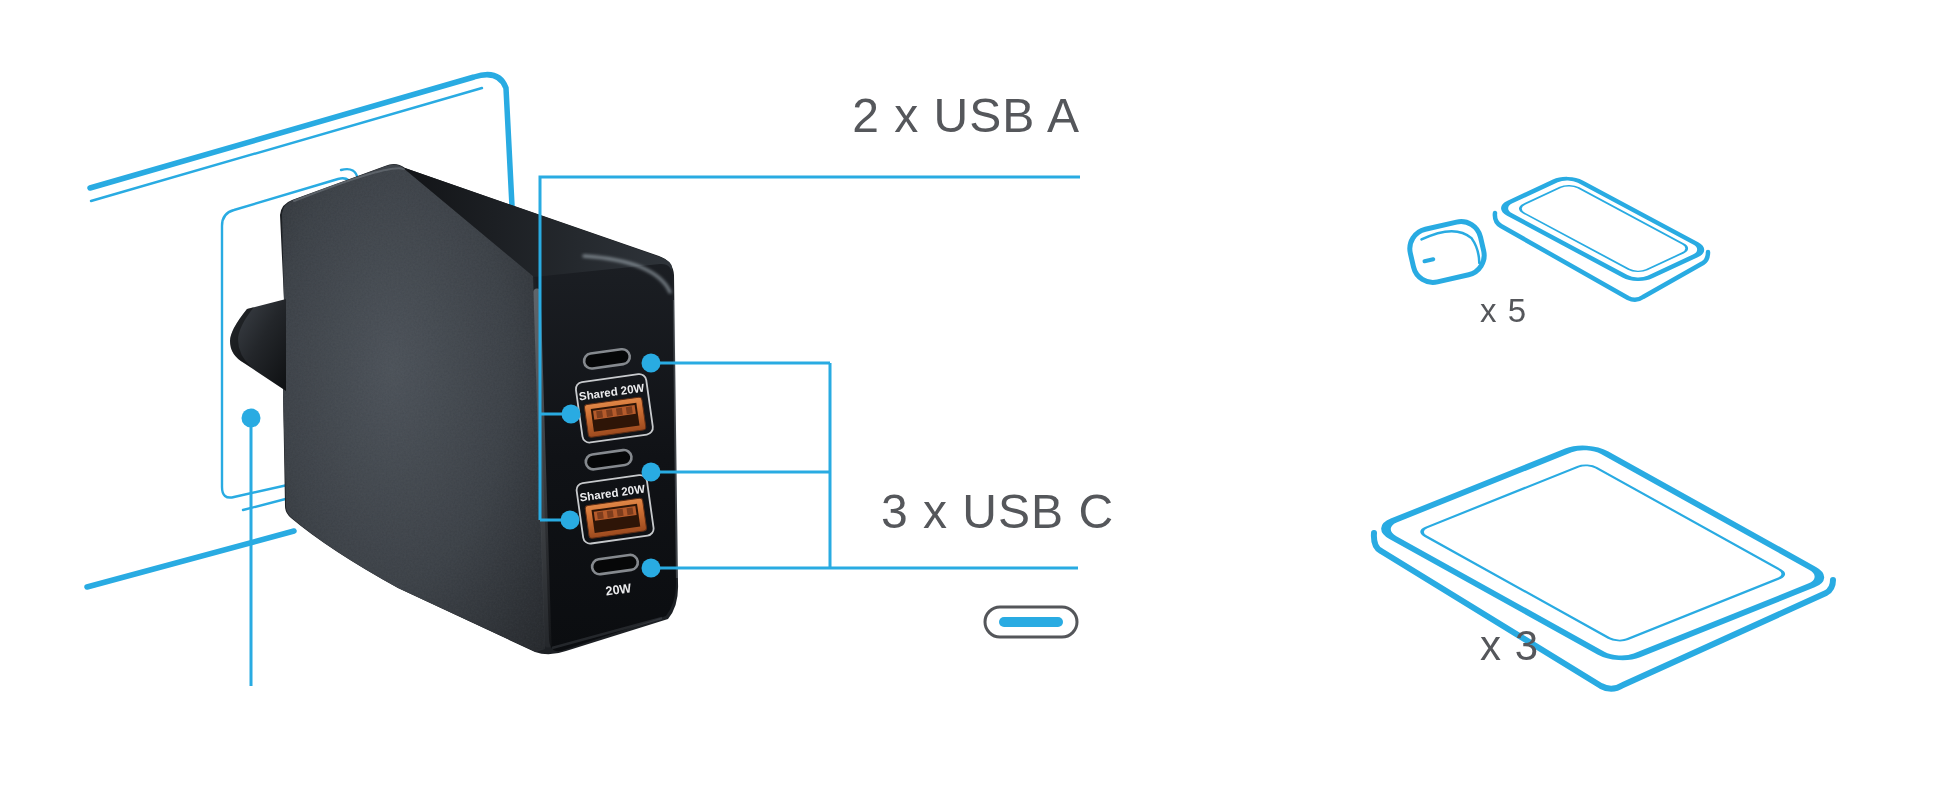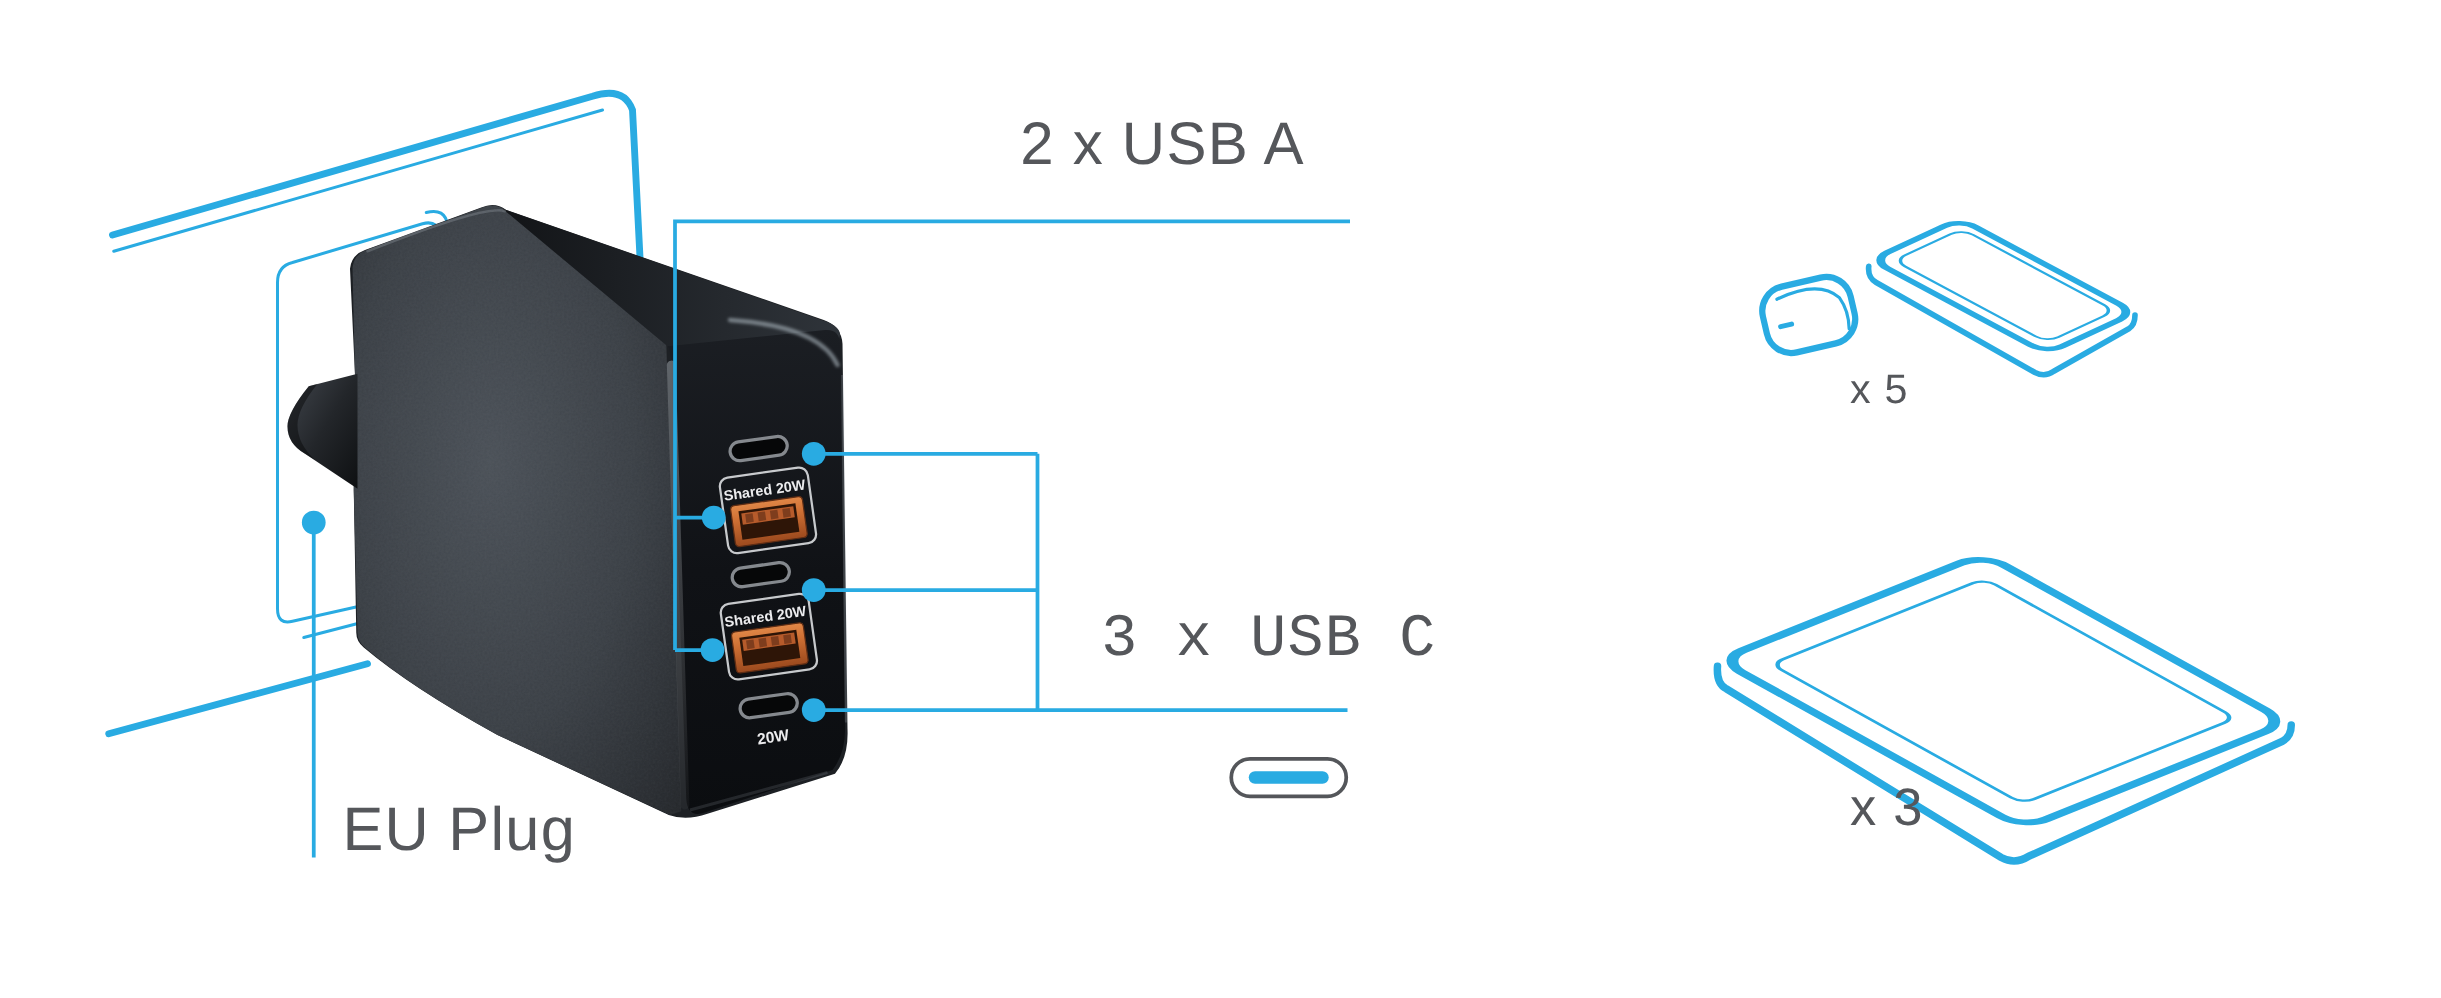--- a/index.html
+++ b/index.html
@@ -1,22 +1,22 @@
 <!DOCTYPE html>
 <html><head>
 <meta charset="utf-8">
 <style>
   html,body{margin:0;padding:0;background:#ffffff;}
   #stage{position:relative;width:1953px;height:798px;background:#ffffff;overflow:hidden;
          font-family:"Liberation Sans",sans-serif;}
   #stage svg{position:absolute;left:0;top:0;}
   .diagram-label{position:absolute;color:#55575B;font-weight:300;letter-spacing:1px;
                  white-space:nowrap;line-height:1.1;}
-  .lbl-usb-a{left:780px;top:90px;width:300px;text-align:center;font-size:48px;}
-  .lbl-usb-c{left:881px;top:486px;font-size:48px;font-family:Liberation Mono, monospace;}
+  .lbl-usb-a{left:780px;top:90px;width:300px;text-align:right;font-size:48px;}
+  .lbl-usb-c{left:881px;top:486px;font-size:48px;}
   .lbl-eu-plug{left:274px;top:638px;font-size:49px;}
   .lbl-x5{left:1480px;top:293px;font-size:33px;}
   .lbl-x3{left:1445px;top:623px;font-size:42px;margin-left:35px;}
   .port-text{font-family:"Liberation Sans",sans-serif;font-weight:bold;fill:#ECECEE;}
 </style>
 </head>
 <body>
 
 <div id="stage">
 
@@ -167,17 +167,16 @@
     <g transform="matrix(0.874 0.4856 -0.928 0.372 1587 443)">
       <rect x="0" y="0" width="278" height="228" rx="20" stroke-width="7.5"></rect>
       <rect x="24" y="22" width="230" height="184" rx="10" stroke-width="2.8"></rect>
     </g>
     <path stroke-width="6" d="M 1374,533 Q 1373,547 1381,551 L 1601,686 Q 1612,692 1623,685 L 1826,593 Q 1833,589 1833,580"></path>
   </g>
 </svg>
 
   <div class="diagram-label lbl-usb-a">2 x USB A</div>
   <div class="diagram-label lbl-usb-c">3 x USB C</div>
-  <div class="diagram-label lbl-eu-plug">EU Plug</div>
   <div class="diagram-label lbl-x5">x 5</div>
   <div class="diagram-label lbl-x3">x 3</div>
 
 </div>
 
 </body></html>

